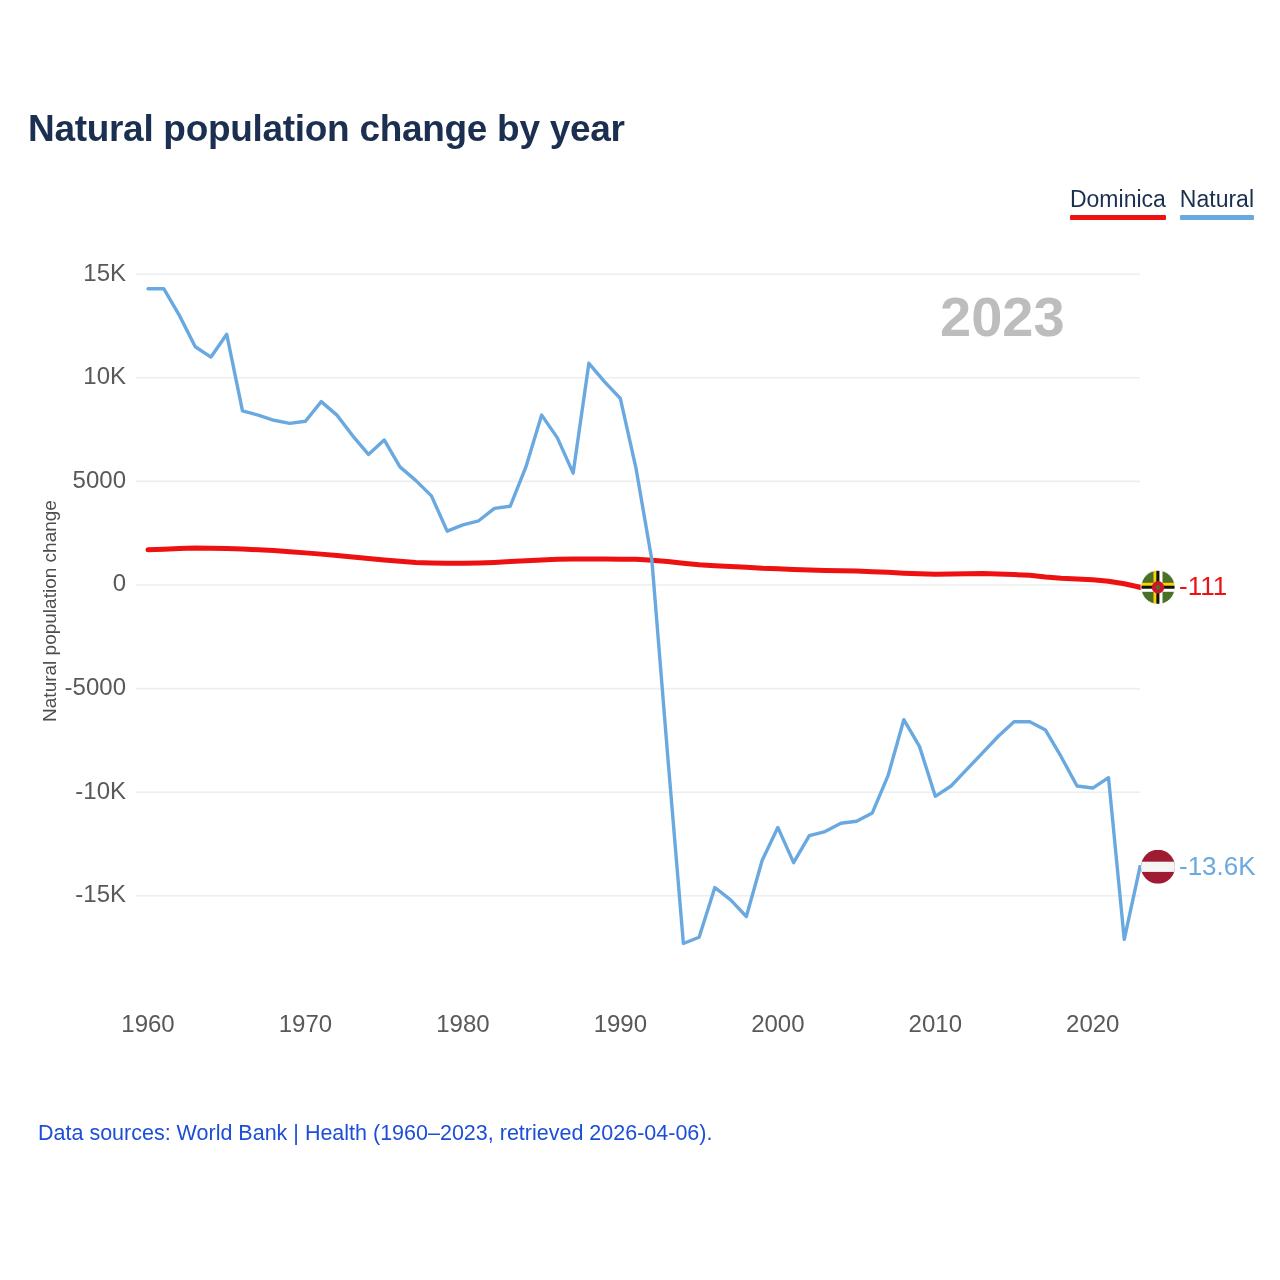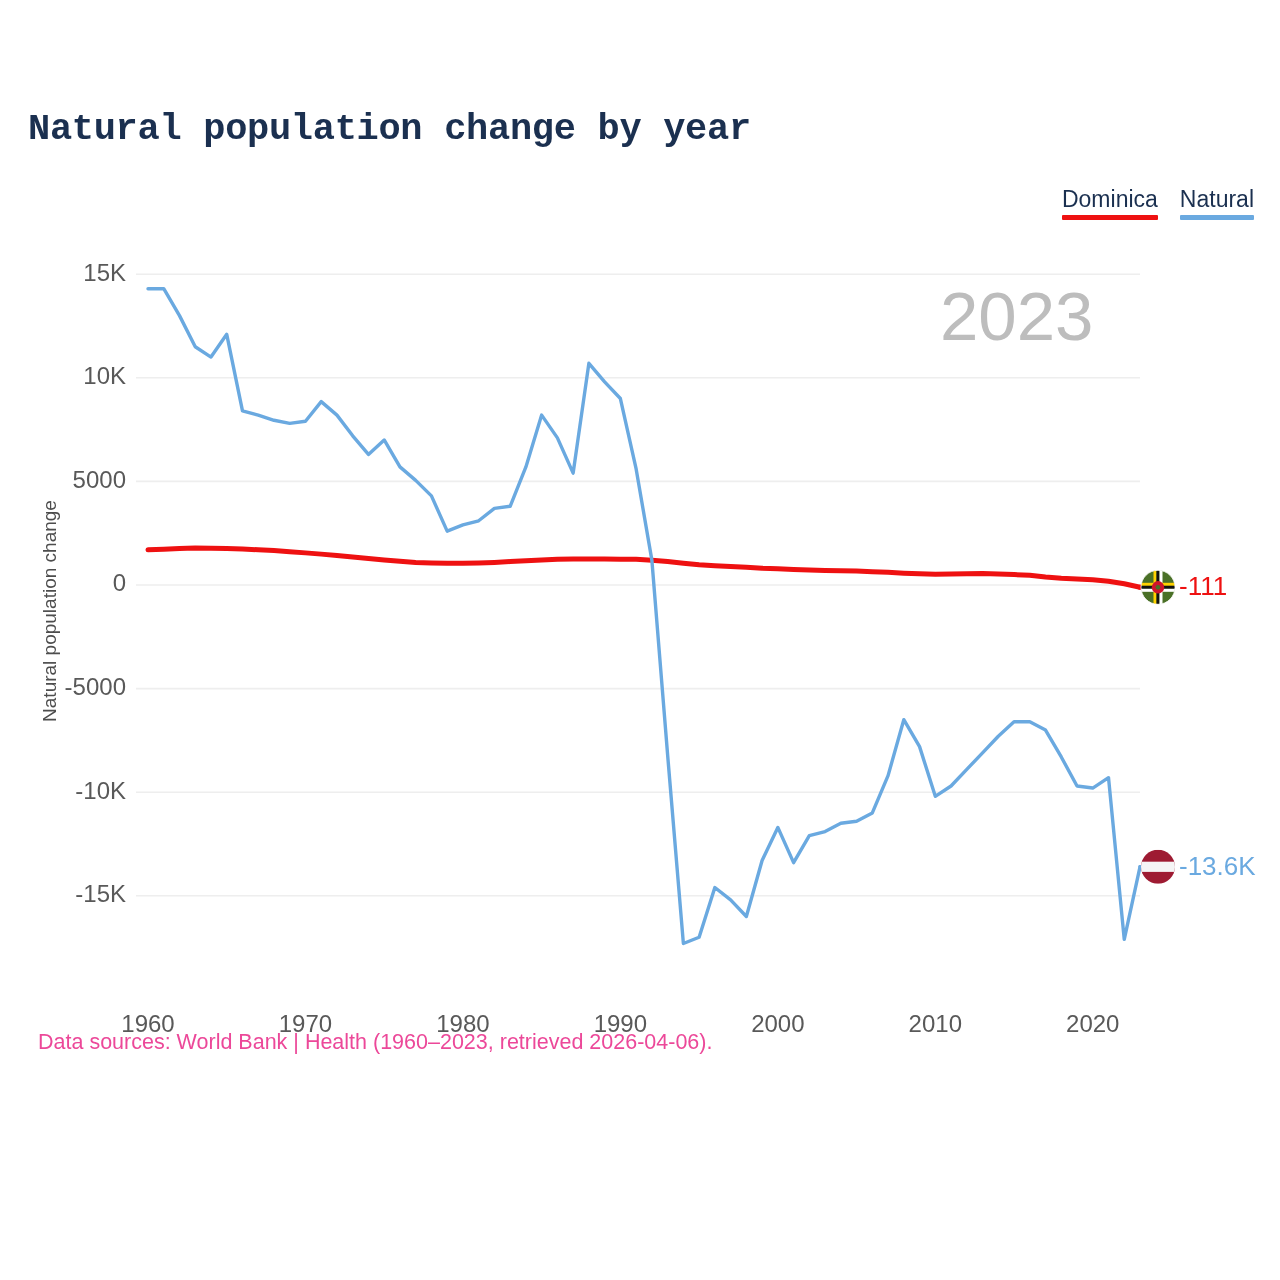--- a/index.html
+++ b/index.html
@@ -22,28 +22,27 @@
   }
   #chart-title {
     position: absolute;
     left: 28px;
     top: 108px;
     font-size: 37px;
     font-weight: bold;
     color: #1b3050;
     letter-spacing: -0.3px;
     white-space: nowrap;
-    font-family: Liberation Mono, monospace;
   }
   #legend {
     position: absolute;
     right: 26px;
     top: 186px;
     display: flex;
-    gap: 22px;
+    gap: 14px;
     align-items: flex-start;
   }
   .legend-item {
     display: flex;
     flex-direction: column;
     align-items: stretch;
   }
   .legend-label {
     font-size: 23px;
     color: #1b3050;
@@ -53,22 +52,22 @@
   }
   .legend-rule {
     height: 5px;
     margin-top: 3px;
     border-radius: 1px;
   }
   #year-watermark {
     position: absolute;
     left: 940px;
     top: 276px;
-    font-size: 69px;
-    font-weight: normal;
+    font-size: 56px;
+    font-weight: bold;
     color: #bdbdbd;
     letter-spacing: 0px;
     line-height: 82px;
     pointer-events: none;
   }
   #plot-svg {
     position: absolute;
     left: 0;
     top: 0;
   }
@@ -107,23 +106,23 @@
   }
   .endpoint-label {
     font-family: "Liberation Sans", sans-serif;
     font-size: 26px;
     dominant-baseline: middle;
     text-anchor: start;
   }
   #footer {
     position: absolute;
     left: 38px;
-    top: 1023px;
+    top: 1114px;
     font-size: 21.5px;
-    color: #ec4899;
+    color: #1d4ed8;
     line-height: 38px;
   }
   .footer-line { white-space: nowrap; }
 </style>
 </head>
 <body>
 
 <div id="page">
 
   <div id="chart-title">Natural population change by year</div>

